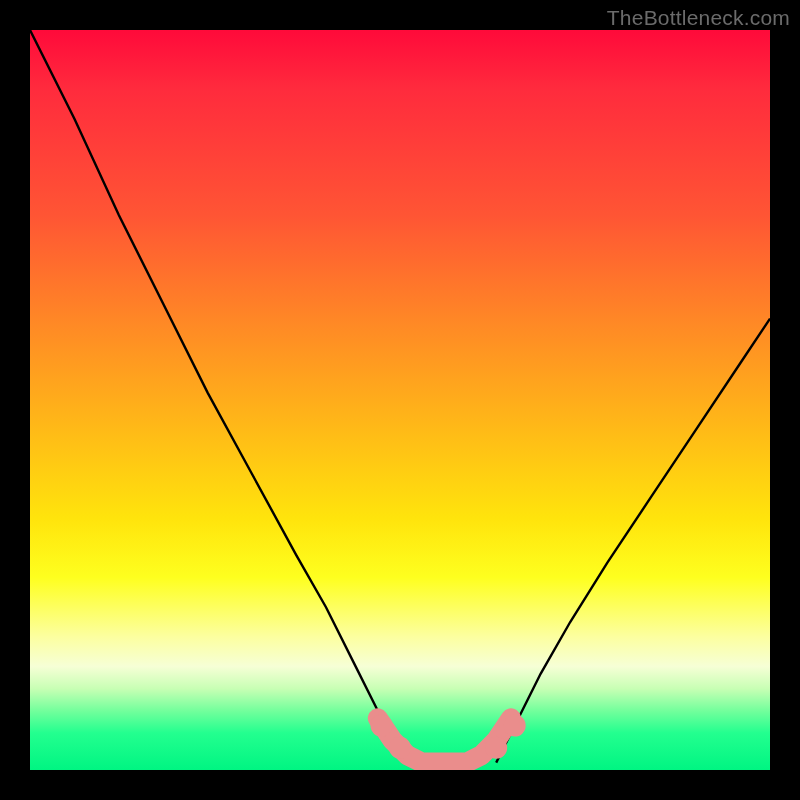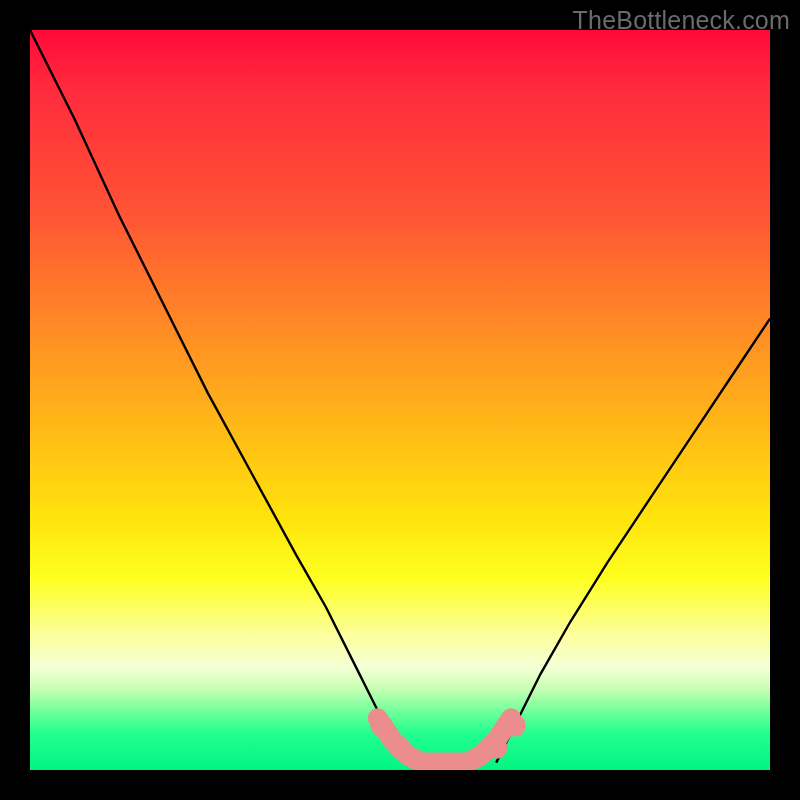--- a/index.html
+++ b/index.html
@@ -46,21 +46,21 @@
     left: 0;
     top: 0;
     width: 740px;
     height: 740px;
   }
   .watermark {
     position: absolute;
     top: 6px;
     right: 10px;
     color: #6b6b6b;
-    font-size: 25px;
+    font-size: 21px;
     font-weight: 500;
     letter-spacing: 0.2px;
     user-select: none;
   }
 </style>
 </head>
 <body>
 
 <div class="frame">
 

